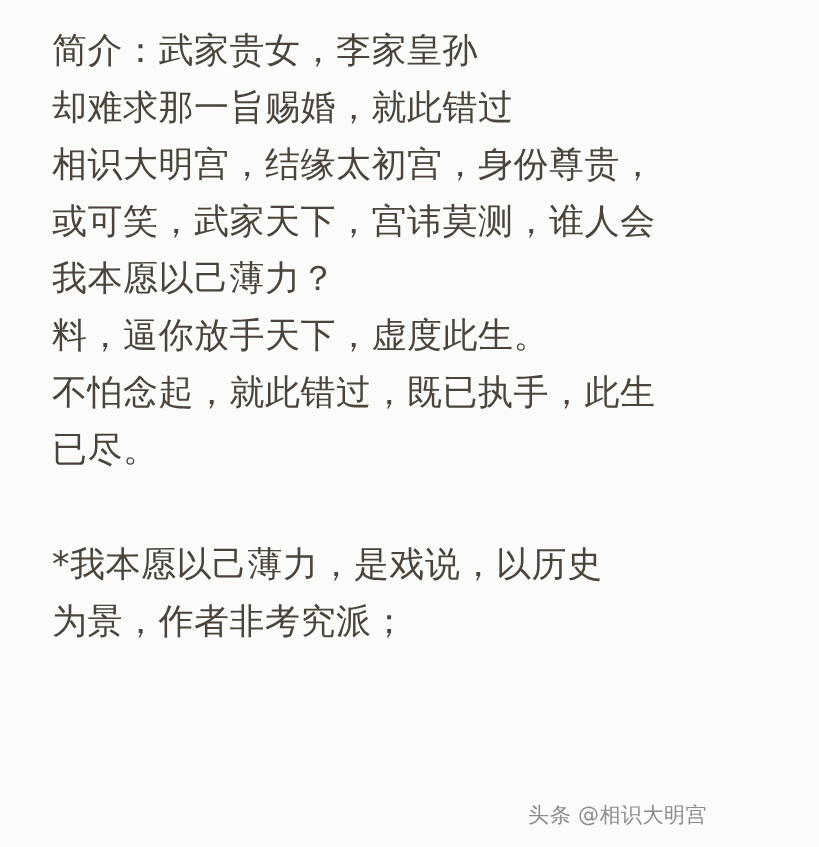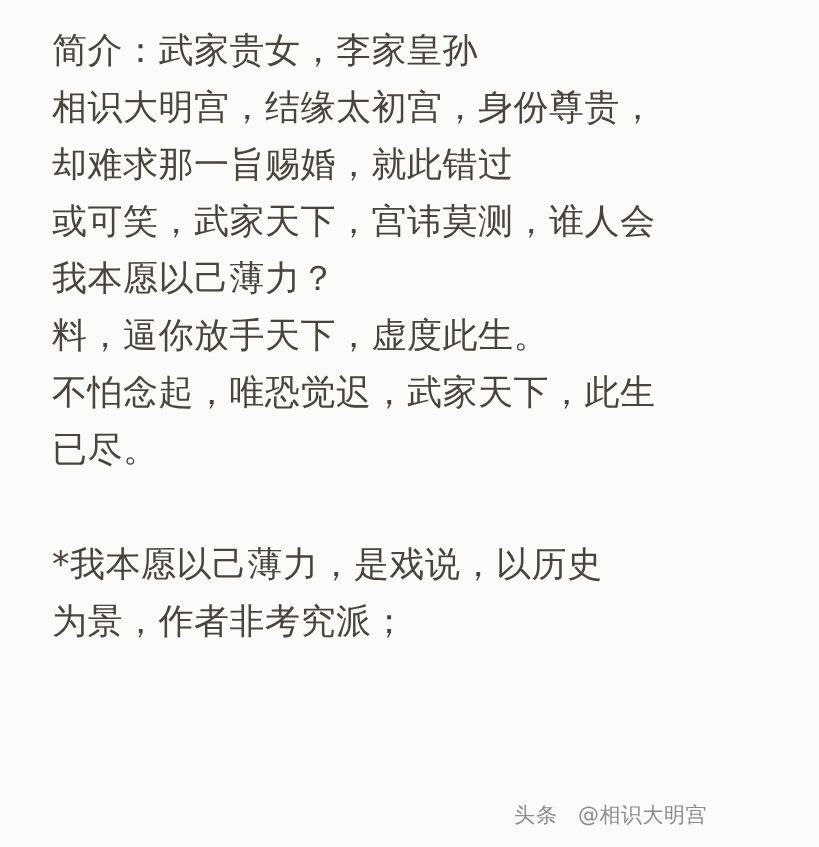--- a/index.html
+++ b/index.html
@@ -45,45 +45,45 @@
   .note p {
     margin: 0;
     white-space: nowrap;
   }
   .watermark {
     position: absolute;
     right: 26px;
     bottom: 18px;
     display: flex;
     align-items: center;
-    gap: 20px;
+    gap: 6px;
     color: #8c8c8c;
     font-size: 21px;
     letter-spacing: 0.5px;
   }
   .watermark .logo {
     display: inline-block;
     font-size: 21px;
     color: #8c8c8c;
     letter-spacing: 1px;
   }
 </style>
 </head>
 <body>
 
 <div class="page">
 
   <div class="synopsis">
     <p>简介：武家贵女，李家皇孙</p>
+    <p>却难求那一旨赐婚，就此错过</p>
     <p>相识大明宫，结缘太初宫，身份尊贵，</p>
-    <p>却难求那一旨赐婚，就此错过</p>
     <p>或可笑，武家天下，宫讳莫测，谁人会</p>
     <p>我本愿以己薄力？</p>
     <p>料，逼你放手天下，虚度此生。</p>
-    <p>不怕念起，唯恐觉迟，武家天下，此生</p>
+    <p>不怕念起，就此错过，既已执手，此生</p>
     <p>已尽。</p>
   </div>
 
   <div class="spacer"></div>
 
   <div class="note">
     <p>*我本愿以己薄力，是戏说，以历史</p>
     <p>为景，作者非考究派；</p>
   </div>
 

